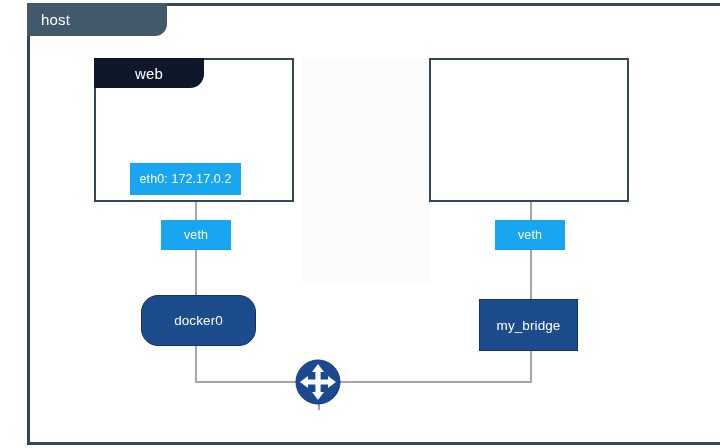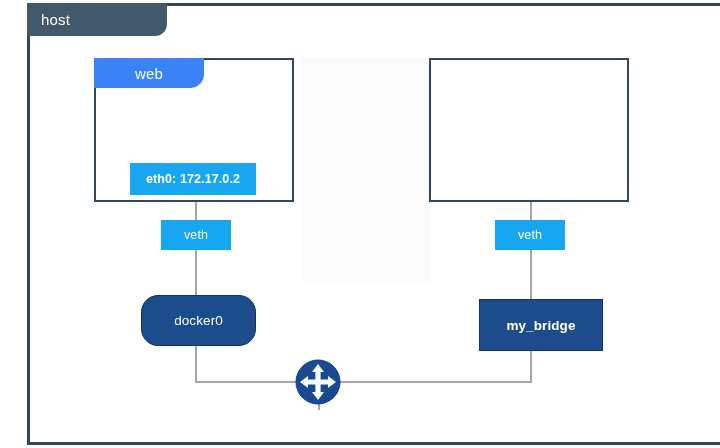--- a/index.html
+++ b/index.html
@@ -58,21 +58,21 @@
   
   .container-box {
     position: absolute;
     box-sizing: border-box;
     border: 2px solid #33475B;
     background: #ffffff;
   }
   .container-tab {
     position: absolute;
     height: 30px;
-    background: #3b82f6;
+    background: #0f172a;
     border-bottom-right-radius: 14px;
     color: #ffffff;
     font-size: 15px;
     display: flex;
     align-items: center;
     justify-content: center;
     box-sizing: border-box;
     letter-spacing: 0.2px;
   }
 
@@ -150,38 +150,38 @@
   <div class="line-h" style="left:171px; top:381px; width:120px;"></div>
   <div class="line-h" style="left:300px; top:381px; width:208px;"></div>
 
   <div class="line-v" style="left:294px; top:398px; height:12px;"></div>
 
   <div class="container-box" style="left:70px; top:58px; width:200px; height:144px;">
   </div>
   <div class="container-tab" style="left:70px; top:58px; width:110px;">
     <span>web</span>
   </div>
-  <div class="chip" style="left:106px; top:163px; width:126px; height:32px;font-weight:bold;">
+  <div class="chip" style="left:106px; top:163px; width:111px; height:32px;">
     <span>eth0: 172.17.0.2</span>
   </div>
 
   <div class="container-box" style="left:405px; top:58px; width:200px; height:144px;">
   </div>
 
   <div class="chip" style="left:137px; top:220px; width:70px; height:30px;">
     <span>veth</span>
   </div>
   <div class="chip" style="left:471px; top:220px; width:70px; height:30px;">
     <span>veth</span>
   </div>
 
   <div class="bridge" style="left:117px; top:295px; width:115px; height:51px;border-radius:17px;">
     <span>docker0</span>
   </div>
-  <div class="bridge" style="left:455px; top:299px; width:124px; height:52px;font-weight:bold;">
+  <div class="bridge" style="left:455px; top:299px; width:99px; height:52px;">
     <span>my_bridge</span>
   </div>
 
   <div class="router-icon" style="left:271px; top:359px;">
     <svg width="46" height="46" viewBox="0 0 46 46" xmlns="http://www.w3.org/2000/svg">
       <circle cx="23" cy="23" r="22" fill="#19498F"></circle>
       <circle cx="23" cy="23" r="22" fill="none" stroke="#123A74" stroke-width="1"></circle>
 
       <path d="M23 5 L29 13 L25.6 13 L25.6 20.4 L33 20.4 L33 17 L41 23 L33 29 L33 25.6 L25.6 25.6 L25.6 33 L29 33 L23 41 L17 33 L20.4 33 L20.4 25.6 L13 25.6 L13 29 L5 23 L13 17 L13 20.4 L20.4 20.4 L20.4 13 L17 13 Z" fill="#FFFFFF"></path>
     </svg>

